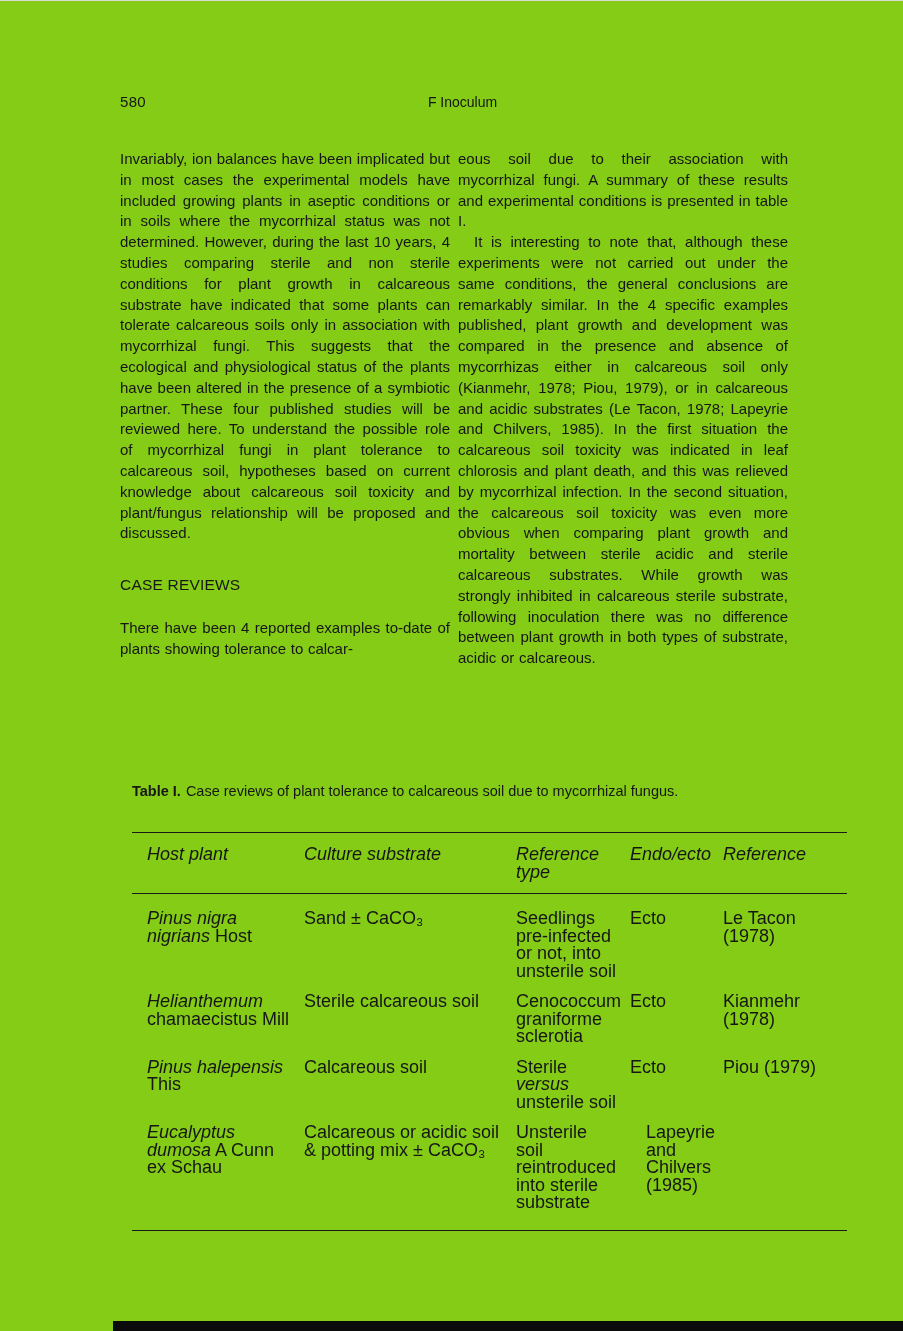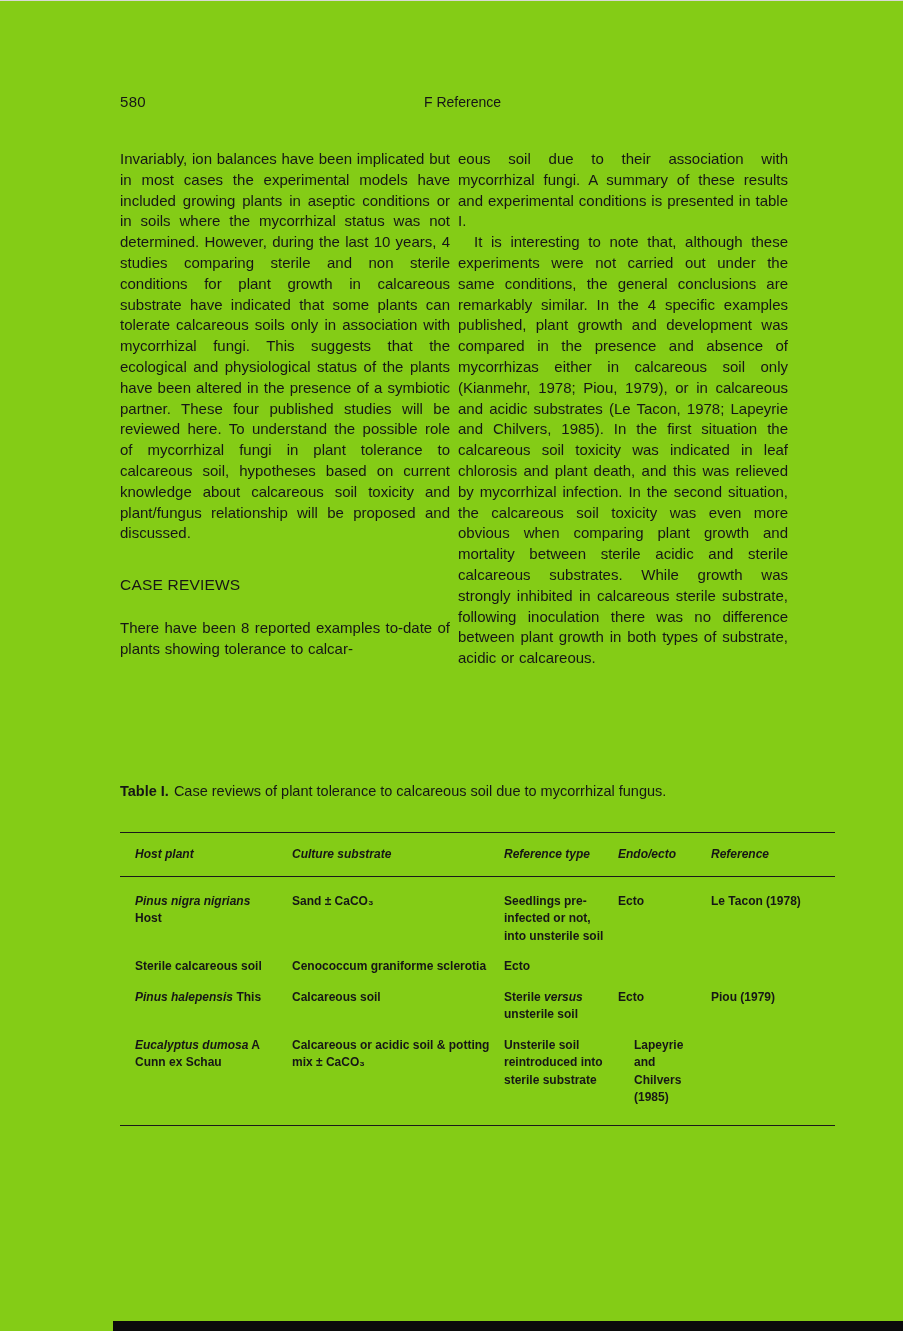--- a/index.html
+++ b/index.html
@@ -47,21 +47,21 @@
   .para.indent { text-indent: 16px; }
   .section-heading {
     margin: 32px 0 24px 0;
     font-size: 15.5px;
     font-weight: normal;
     letter-spacing: 0.2px;
   }
   .table-section {
     position: absolute;
     top: 782px;
-    left: 120px;
+    left: 132px;
     width: 715px;
   }
   .caption {
     font-size: 14.5px;
     margin-bottom: 33px;
   }
   .caption b { margin-right: 5px; }
   .table {
     border-top: 1.6px solid #1a1a1a;
     border-bottom: 1.6px solid #1a1a1a;
@@ -71,50 +71,49 @@
     padding: 13px 0 12px 0;
   }
   .tr {
     display: grid;
     grid-template-columns: 172px 212px 114px 77px 140px;
   }
   .tbody { padding-bottom: 18px; }
   .tbody .tr { padding-top: 13px; }
   .tbody .tr:first-child { padding-top: 16px; }
   .th, .td {
-    font-size: 12px;
+    font-size: 18px;
     line-height: 17.5px;
     padding-right: 12px;
-    font-weight: bold;
   }
   .th { font-style: italic; }
   .th:first-child, .td:first-child { padding-left: 15px; }
   .td-ref, .th-ref { padding-left: 16px; padding-right: 24px; }
   .scan-bar {
     position: absolute;
     left: 113px;
     right: 0;
     bottom: 0;
     height: 11px;
     background: #0b0b0b;
   }
 </style>
 </head>
 <body>
 
 <div class="page">
 
   <div class="page-number">580</div>
-  <div class="running-head">F Reference</div>
+  <div class="running-head">F Inoculum</div>
 
   <div class="content">
     <div class="col">
       <p class="para">Invariably, ion balances have been implicated but in most cases the experimental models have included growing plants in aseptic conditions or in soils where the mycorrhizal status was not determined. However, during the last 10 years, 4 studies comparing sterile and non sterile conditions for plant growth in calcareous substrate have indicated that some plants can tolerate calcareous soils only in association with mycorrhizal fungi. This suggests that the ecological and physiological status of the plants have been altered in the presence of a symbiotic partner. These four published studies will be reviewed here. To understand the possible role of mycorrhizal fungi in plant tolerance to calcareous soil, hypotheses based on current knowledge about calcareous soil toxicity and plant/fungus relationship will be proposed and discussed.</p>
       <h2 class="section-heading">CASE REVIEWS</h2>
-      <p class="para">There have been 8 reported examples to-date of plants showing tolerance to calcar-</p>
+      <p class="para">There have been 4 reported examples to-date of plants showing tolerance to calcar-</p>
     </div>
     <div class="col">
       <p class="para">eous soil due to their association with mycorrhizal fungi. A summary of these results and experimental conditions is presented in table I.</p>
       <p class="para indent">It is interesting to note that, although these experiments were not carried out under the same conditions, the general conclusions are remarkably similar. In the 4 specific examples published, plant growth and development was compared in the presence and absence of mycorrhizas either in calcareous soil only (Kianmehr, 1978; Piou, 1979), or in calcareous and acidic substrates (Le Tacon, 1978; Lapeyrie and Chilvers, 1985). In the first situation the calcareous soil toxicity was indicated in leaf chlorosis and plant death, and this was relieved by mycorrhizal infection. In the second situation, the calcareous soil toxicity was even more obvious when comparing plant growth and mortality between sterile acidic and sterile calcareous substrates. While growth was strongly inhibited in calcareous sterile substrate, following inoculation there was no difference between plant growth in both types of substrate, acidic or calcareous.</p>
     </div>
   </div>
 
   <div class="table-section">
     <p class="caption"><b>Table I.</b><span>Case reviews of plant tolerance to calcareous soil due to mycorrhizal fungus.</span></p>
 
@@ -132,23 +131,25 @@
 
         <div class="tr">
           <div class="td"><i>Pinus nigra nigrians</i> <span>Host</span></div>
           <div class="td">Sand ± CaCO₃</div>
           <div class="td"><span>Seedlings pre-infected or not, into unsterile soil</span><i></i><span></span></div>
           <div class="td">Ecto</div>
           <div class="td td-ref">Le Tacon (1978)</div>
         </div>
 
         <div class="tr">
+          <div class="td"><i>Helianthemum</i> <span>chamaecistus Mill</span></div>
           <div class="td">Sterile calcareous soil</div>
           <div class="td"><span>Cenococcum graniforme sclerotia</span><i></i><span></span></div>
           <div class="td">Ecto</div>
+          <div class="td td-ref">Kianmehr (1978)</div>
         </div>
 
         <div class="tr">
           <div class="td"><i>Pinus halepensis</i> <span>This</span></div>
           <div class="td">Calcareous soil</div>
           <div class="td"><span>Sterile </span><i>versus</i><span> unsterile soil</span></div>
           <div class="td">Ecto</div>
           <div class="td td-ref">Piou (1979)</div>
         </div>
 

